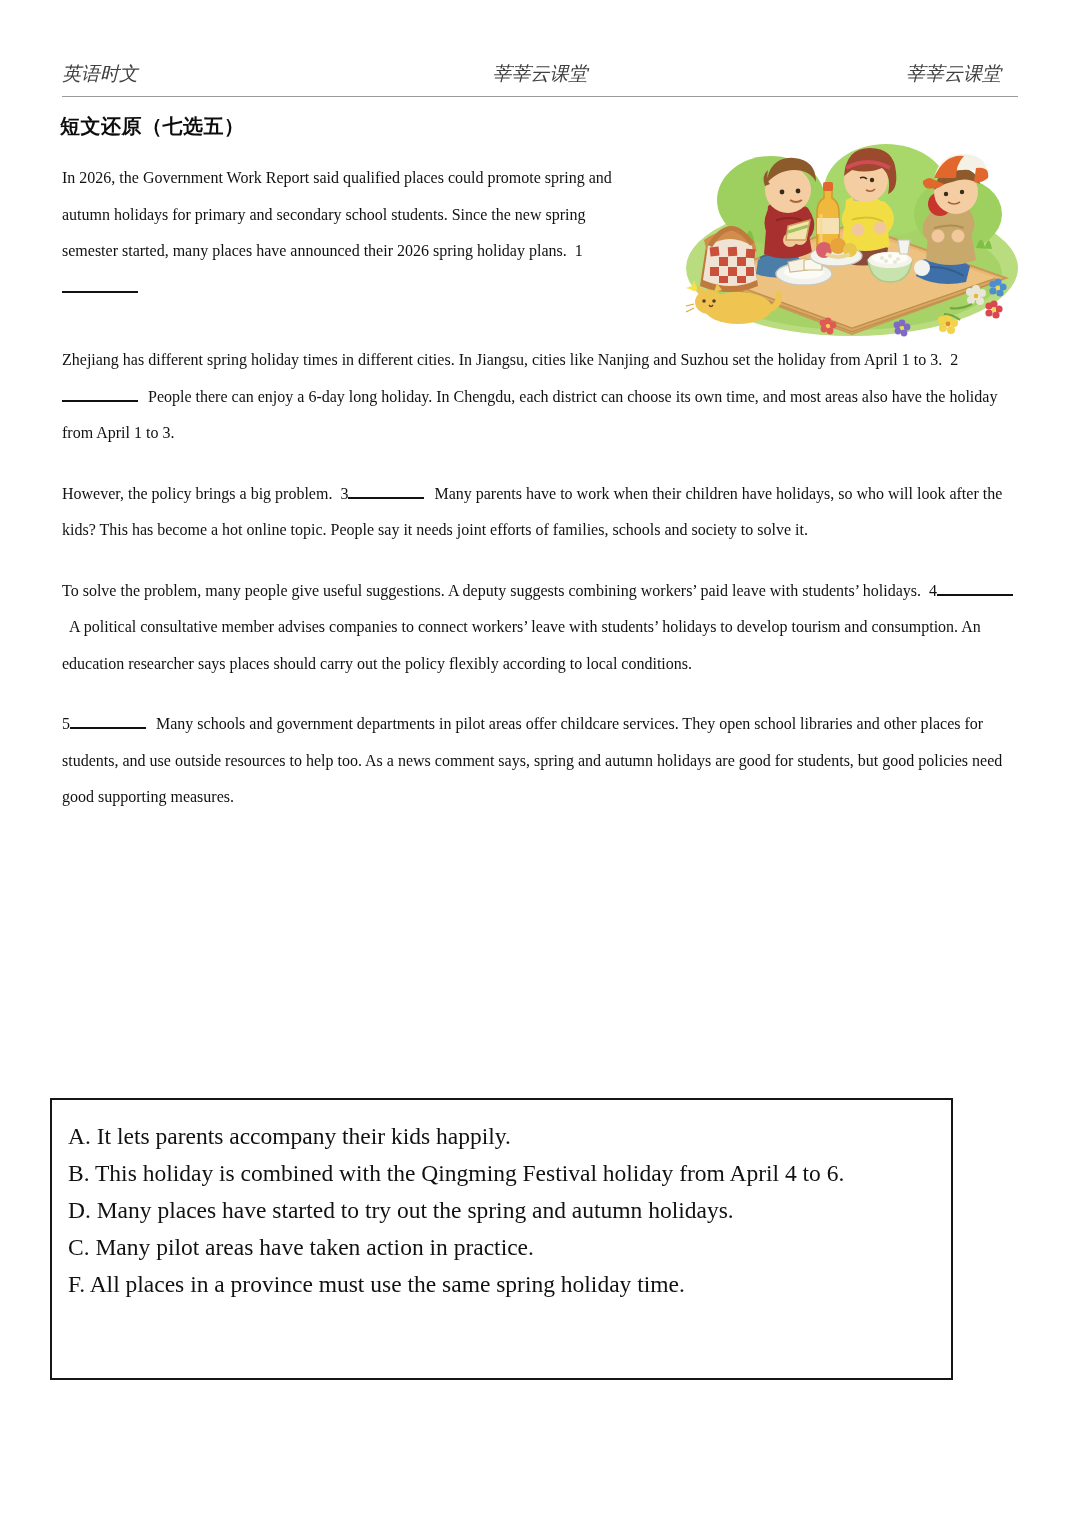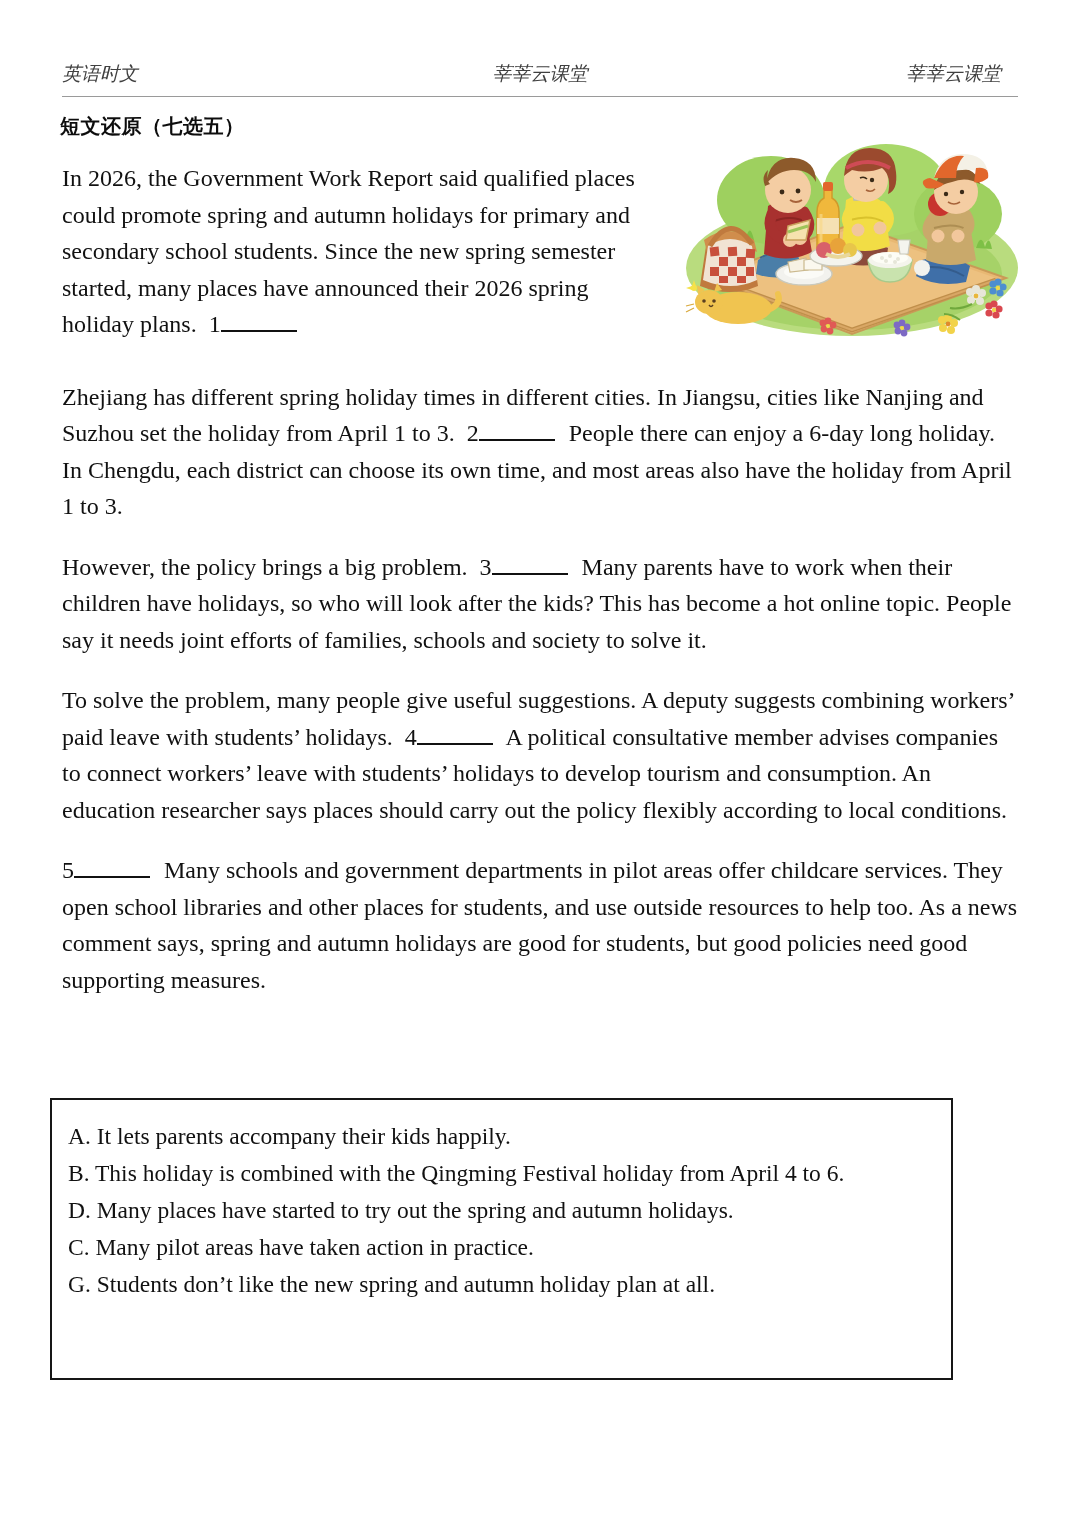--- a/index.html
+++ b/index.html
@@ -81,21 +81,21 @@
   .illustration svg { display: block; width: 100%; height: 100%; }
 
   
   .article {
     position: absolute;
     left: 62px;
     top: 160px;
     width: 956px;
   }
   .para {
-    font-size: 24px;
+    font-size: 16px;
     line-height: 36.5px;
     color: #111111;
     margin: 0 0 24px 0;
     text-align: left;
   }
   .para.narrow {
     width: 580px;   
     margin-bottom: 36px;
   }
   .blank {
@@ -381,17 +381,17 @@
       <div class="para"><span>To solve the problem, many people give useful suggestions. A deputy suggests combining workers’ paid leave with students’ holidays.&nbsp; </span><span>4</span><span class="blank"></span><span>&nbsp; A political consultative member advises companies to connect workers’ leave with students’ holidays to develop tourism and consumption. An education researcher says places should carry out the policy flexibly according to local conditions.</span></div>
       <div class="para"><span>5</span><span class="blank"></span><span>&nbsp; Many schools and government departments in pilot areas offer childcare services. They open school libraries and other places for students, and use outside resources to help too. As a news comment says, spring and autumn holidays are good for students, but good policies need good supporting measures.</span></div>
     </div>
 
   <div class="options-box">
     <div class="options-inner" id="options-list">
         <div class="option">A. It lets parents accompany their kids happily.</div>
         <div class="option">B. This holiday is combined with the Qingming Festival holiday from April 4 to 6.</div>
         <div class="option">D. Many places have started to try out the spring and autumn holidays.</div>
         <div class="option">C. Many pilot areas have taken action in practice.</div>
-        <div class="option">G. Students don’t like the new spring and autumn holiday plan at all.</div>
+        <div class="option">F. All places in a province must use the same spring holiday time.</div>
       </div>
   </div>
 
 </div>
 
 </body></html>

